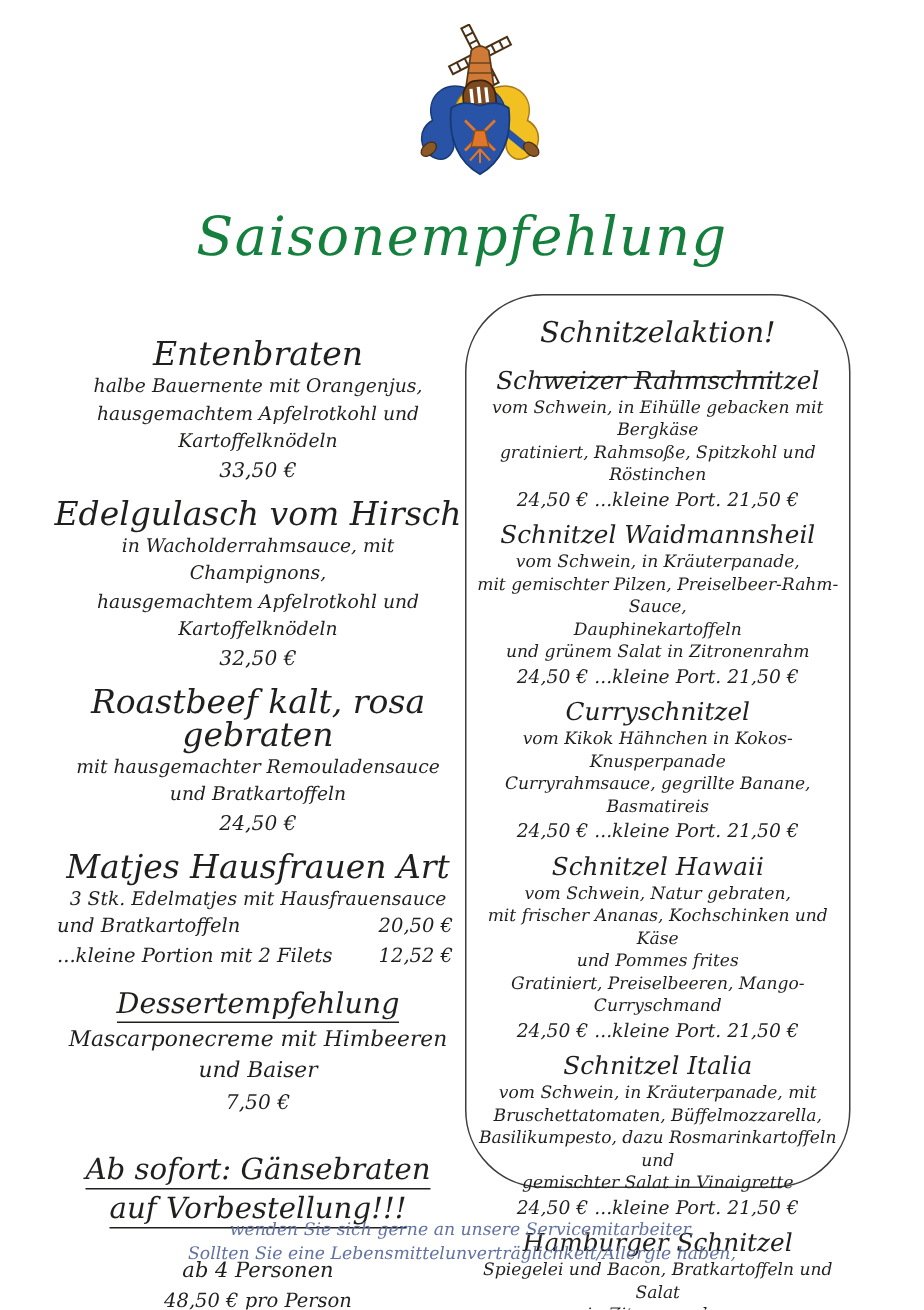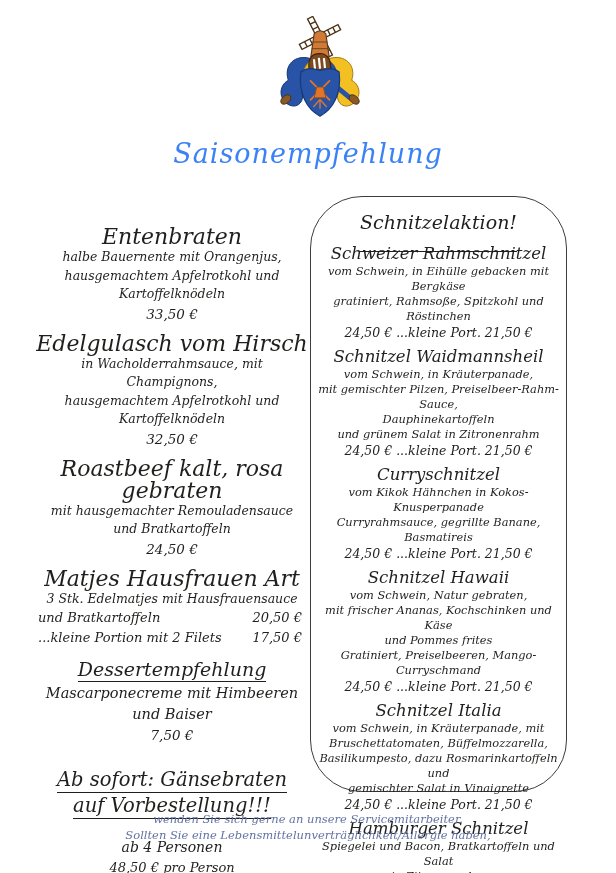--- a/index.html
+++ b/index.html
@@ -12,23 +12,23 @@
     color:#1f1f1d;
     overflow:hidden;
   }
   .logo-wrap {
     position:absolute; top:16px; left:270px;
     width:100px; height:112px;
   }
   .page-title {
     position:absolute; top:138px; left:0; width:616px;
     text-align:center;
-    font-size:27px;
+    font-size:36px;
     letter-spacing:1px;
-    color:#3b82f6;
+    color:#15803d;
   }
   
   .left-col {
     position:absolute; top:226px; left:36px; width:272px;
     text-align:center;
   }
   .dish { margin-bottom:9px; }
   .dish-name { font-size:22px; line-height:22px; }
   .dish-desc { font-size:12.5px; line-height:18.5px; }
   .dish-price { font-size:13.5px; line-height:20px; }
@@ -165,21 +165,21 @@
       </div>
       <div class="dish">
         <div class="dish-name">Matjes Hausfrauen Art</div>
         <div class="dish-desc">3 Stk. Edelmatjes mit Hausfrauensauce</div>
         <div class="price-row">
           <span>und Bratkartoffeln</span>
           <span>20,50 €</span>
         </div>
         <div class="price-row">
           <span>...kleine Portion mit 2 Filets</span>
-          <span>17,50 €</span>
+          <span>12,52 €</span>
         </div>
       </div>
     </div>
 
   <div class="dessert-block">
     <div class="dessert-heading"><span>Dessertempfehlung</span></div>
     <div class="dessert-line">Mascarponecreme mit Himbeeren</div>
     <div class="dessert-line">und Baiser</div>
     <div class="dessert-price">7,50 €</div>
   </div>

